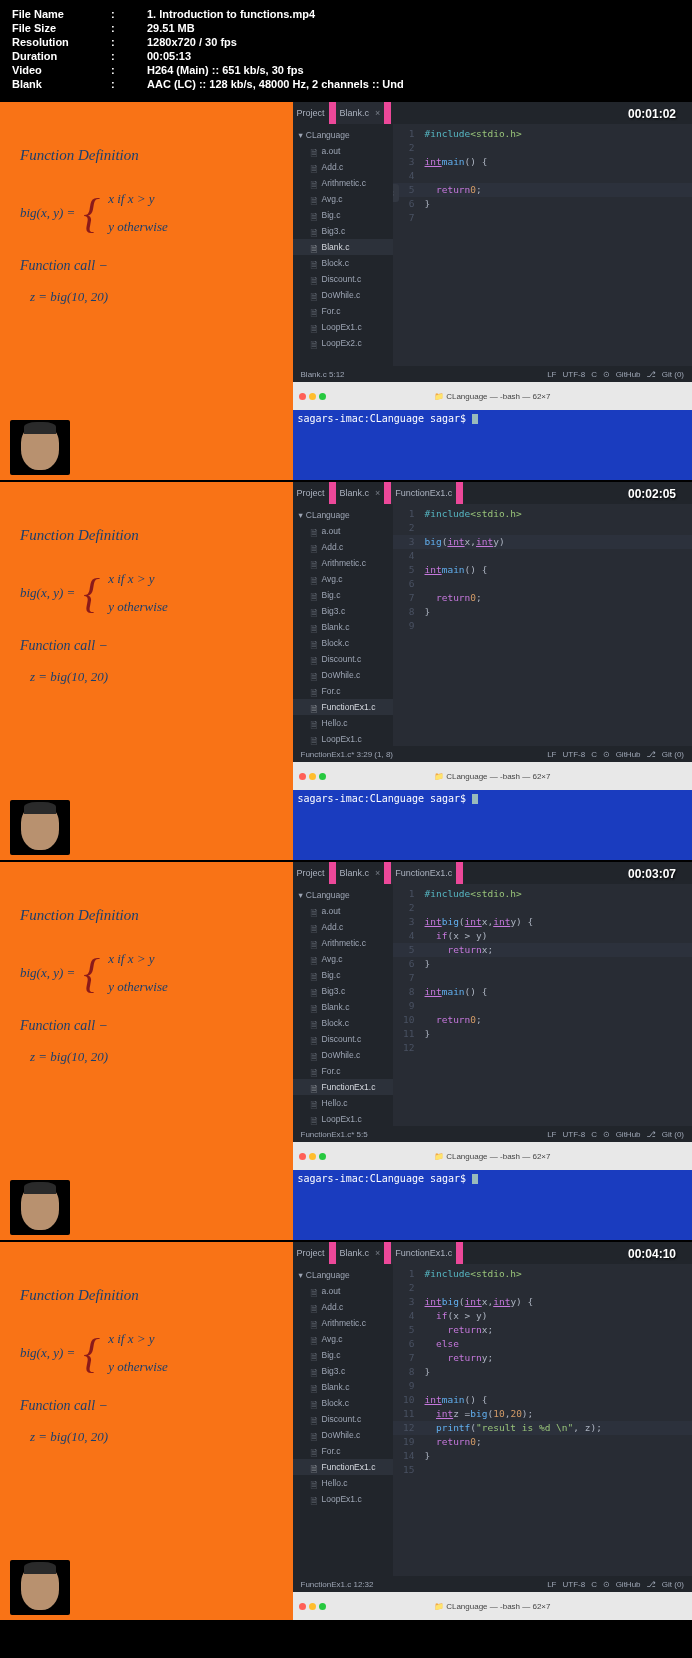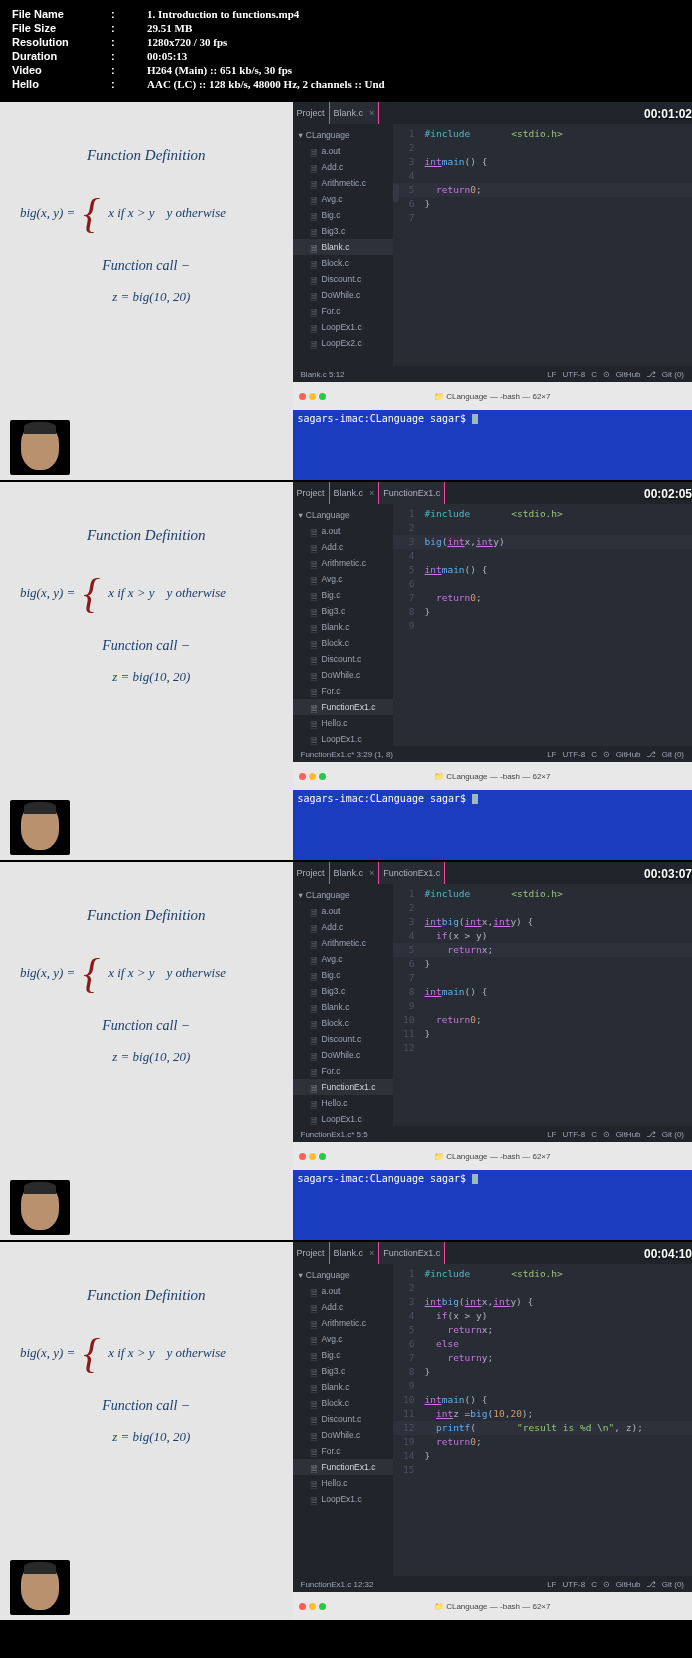--- a/index.html
+++ b/index.html
@@ -1,53 +1,53 @@
 <!DOCTYPE html>
 <html><head>
 <meta charset="utf-8">
 <style>
 * { margin: 0; padding: 0; box-sizing: border-box; }
 body { background: #000; font-family: Arial, sans-serif; width: 692px; }
 .meta-block { background: #000; color: #fff; padding: 8px 12px; font-size: 11px; font-family: Arial; }
 .meta-row { display: flex; margin-bottom: 2px; gap: 24px; }
 .meta-label { width: 75px; font-weight: bold; }
 .meta-colon { width: 12px; font-weight: bold; }
-.meta-value { font-weight: bold; font-family: Liberation Serif, serif; }
+.meta-value { font-weight: bold; }
 .frame { display: flex; height: 380px; border-top: 2px solid #000; position: relative; }
-.frame-left { width: 308px; background: #e5e5e5; padding: 15px 20px; position: relative; text-align: center; }
+.frame-left { width: 308px; background: #f97316; padding: 15px 20px; position: relative; }
 .frame-right { width: 424px; display: flex; flex-direction: column; background: #1e2127; }
 .slide-title { font-family: Georgia, serif; font-style: italic; color: #1a3f6e; font-size: 15px; margin-top: 30px; margin-bottom: 25px; }
 .math-def { font-family: Georgia, serif; font-style: italic; font-size: 13px; color: #1a3f6e; display: flex; align-items: center; gap: 8px; }
 .brace { font-size: 42px; color: #8b1a1a; font-weight: 100; }
-.cases { display: flex; flex-direction: row; gap: 12px; font-size: 13px; }
+.cases { display: flex; flex-direction: column; gap: 12px; font-size: 13px; }
 .slide-title2 { font-family: Georgia, serif; font-style: italic; color: #1a3f6e; font-size: 14px; margin-top: 21px; margin-bottom: 15px; }
 .math-call { font-family: Georgia, serif; font-style: italic; font-size: 13px; color: #1a3f6e; margin-left: 10px; }
 .instructor { position: absolute; bottom: 5px; left: 10px; width: 60px; height: 55px; background: #000; border-radius: 2px; display: flex; align-items: center; justify-content: center; }
 .face { width: 38px; height: 45px; background: #b8916f; border-radius: 40% 40% 45% 45%; position: relative; }
 .face::before { content: ''; position: absolute; top: -3px; left: 3px; right: 3px; height: 12px; background: #2a2a2a; border-radius: 40% 40% 0 0; }
-.timestamp { position: absolute; top: 5px; right: 0; color: #fff; font-size: 12px; font-weight: bold; z-index: 10; text-shadow: 1px 1px 2px #000; }
+.timestamp { position: absolute; top: 5px; right: 16px; color: #fff; font-size: 12px; font-weight: bold; z-index: 10; text-shadow: 1px 1px 2px #000; }
 .editor-top { flex: 1; display: flex; flex-direction: column; background: #282c34; min-height: 0; }
 .tabs-row { display: flex; background: #21252b; height: 22px; font-size: 9px; color: #abb2bf; }
-.tab { padding: 4px 4px; border-right: 1px solid #ec4899; display: flex; align-items: center; gap: 6px; }
+.tab { padding: 4px 4px; border-right: 7px solid #ec4899; display: flex; align-items: center; gap: 6px; }
 .tab.active { background: #282c34; }
 .tab-close { opacity: 0.6; }
 .editor-body { flex: 1; display: flex; min-height: 0; }
 .sidebar { width: 100px; background: #21252b; font-size: 8.5px; color: #9da5b4; padding: 3px 0; overflow: hidden; }
 .folder { padding: 3px 6px; display: flex; align-items: center; gap: 3px; }
 .file-item { padding: 3px 6px 3px 18px; display: flex; align-items: center; gap: 3px; white-space: nowrap; }
 .file-item.selected { background: #2c313a; color: #d7dae0; }
 .file-icon { width: 8px; height: 8px; display: inline-block; opacity: 0.6; }
 .code-area { flex: 1; background: #282c34; font-family: 'Menlo', monospace; font-size: 9.5px; padding: 3px 0; position: relative; overflow: hidden; }
 .code-line { display: flex; padding: 0 4px; line-height: 14px; }
 .ln { width: 18px; text-align: right; color: #495162; margin-right: 10px; }
 .code-line.hl { background: #2c313c; }
 .kw { color: #c678dd; }
 .fn { color: #61afef; }
 .ty { color: #c678dd; text-decoration: underline; }
-.str { color: #98c379; margin-left: 41px; }
+.str { color: #98c379; }
 .num { color: #d19a66; }
 .pl { color: #abb2bf; }
 .inc { color: #56b6c2; }
 .collapse-btn { position: absolute; left: -6px; top: 60px; width: 12px; height: 18px; background: #333842; border-radius: 3px; color: #9da5b4; font-size: 8px; display:flex;align-items:center;justify-content:center; }
 .statusbar { height: 16px; background: #21252b; font-size: 8px; color: #9da5b4; display: flex; align-items: center; padding: 0 8px; justify-content: space-between; }
 .sb-left { display: flex; gap: 8px; }
 .sb-right { display: flex; gap: 6px; }
 .term-wrapper { background: #fff; }
 .term-header { height: 28px; background: #e8e8e8; display: flex; align-items: center; font-size: 8px; color: #333; position: relative; padding-left: 6px; gap:3px; }
 .traffic { width:7px; height:7px; border-radius:50%; }
@@ -82,21 +82,21 @@
       <span class="meta-label">Duration</span>
       <span class="meta-colon">:</span>
       <span class="meta-value">00:05:13</span>
     </div>
   <div class="meta-row">
       <span class="meta-label">Video</span>
       <span class="meta-colon">:</span>
       <span class="meta-value">H264 (Main) :: 651 kb/s, 30 fps</span>
     </div>
   <div class="meta-row">
-      <span class="meta-label">Hello</span>
+      <span class="meta-label">Blank</span>
       <span class="meta-colon">:</span>
       <span class="meta-value">AAC (LC) :: 128 kb/s, 48000 Hz, 2 channels :: Und</span>
     </div>
 </div>
 
 <div class="frame">
   <div class="frame-left">
     <div class="slide-title">Function Definition</div>
     <div class="math-def">
       <span>big(x, y)  =</span>

